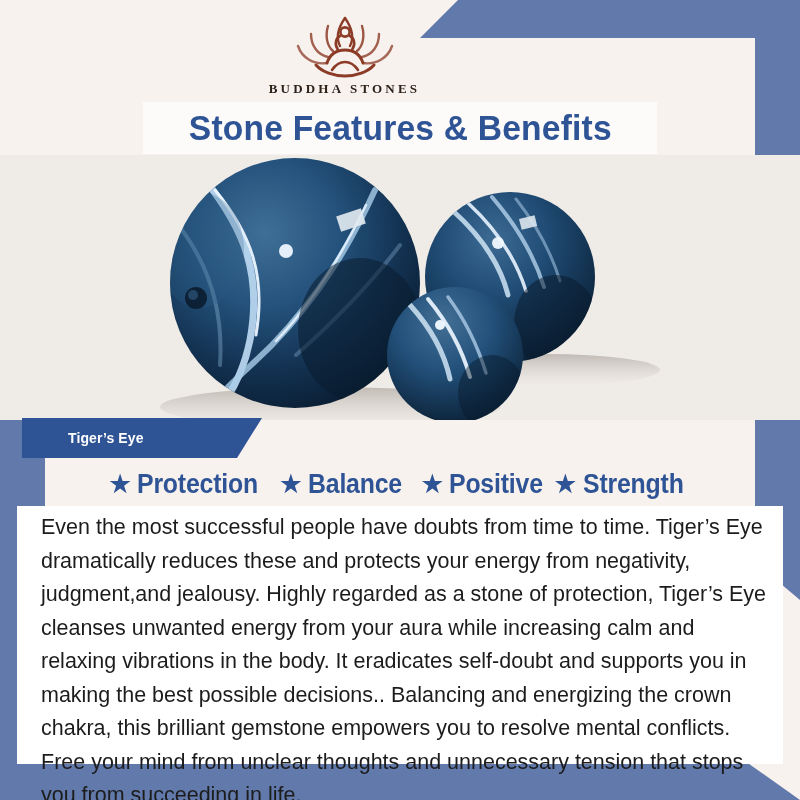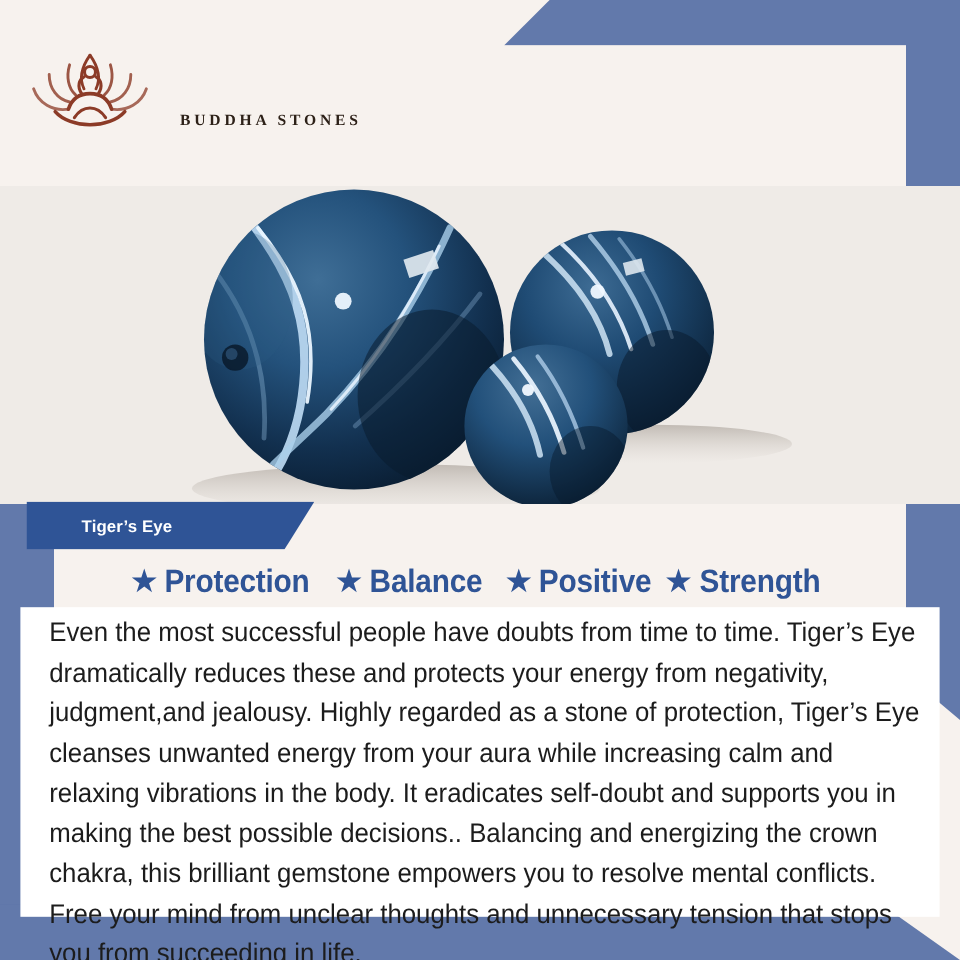--- a/index.html
+++ b/index.html
@@ -29,21 +29,21 @@
   .deco-bottom{
     left:0;bottom:0;width:800px;height:46px;background:#6279ab;
     clip-path:polygon(0 0,735px 0,800px 46px,0 46px);
   }
   .deco-bottom-fill{
     left:0;bottom:0;width:60px;height:46px;background:#6279ab;
   }
 
   
   .header{position:absolute;top:0;left:0;width:689px;height:108px;
-          display:flex;flex-direction:row;align-items:flex-end;
+          display:flex;flex-direction:column;align-items:center;
           justify-content:flex-start;padding-top:8px;box-sizing:border-box;}
   .logo-mark{width:150px;height:72px;display:block;}
   .logo-word{
     font-family:"Liberation Serif","DejaVu Serif",serif;
     font-size:13px;letter-spacing:3.2px;color:#2d2118;font-weight:600;
     margin-top:1px;
   }
 
   
   .title-band{
@@ -127,20 +127,23 @@
         <path d="M57 55 C60 46,66 42,75 42 C84 42,90 46,93 55" stroke-width="3"></path>
         <path d="M62 62 C66 56,70 54,75 54 C80 54,84 56,88 62" stroke-width="2.6"></path>
         <path d="M68 42 C64 36,66 30,70 28" stroke-width="2.6"></path>
         <path d="M82 42 C86 36,84 30,80 28" stroke-width="2.6"></path>
       </g>
       <circle cx="75" cy="24" r="4.6" fill="none" stroke="#8c3b27" stroke-width="2.6"></circle>
     </svg>
     <div class="logo-word">BUDDHA STONES</div>
   </div>
 
+  <div class="title-band">
+    <div class="title-text">Stone Features &amp; Benefits</div>
+  </div>
 
   <div class="photo">
     <svg viewBox="0 0 800 265" preserveAspectRatio="none">
       <defs>
         <radialGradient id="gBig" cx="38%" cy="30%" r="78%">
           <stop offset="0%" stop-color="#3f6e96"></stop>
           <stop offset="38%" stop-color="#24527c"></stop>
           <stop offset="72%" stop-color="#12304f"></stop>
           <stop offset="100%" stop-color="#081a2d"></stop>
         </radialGradient>

